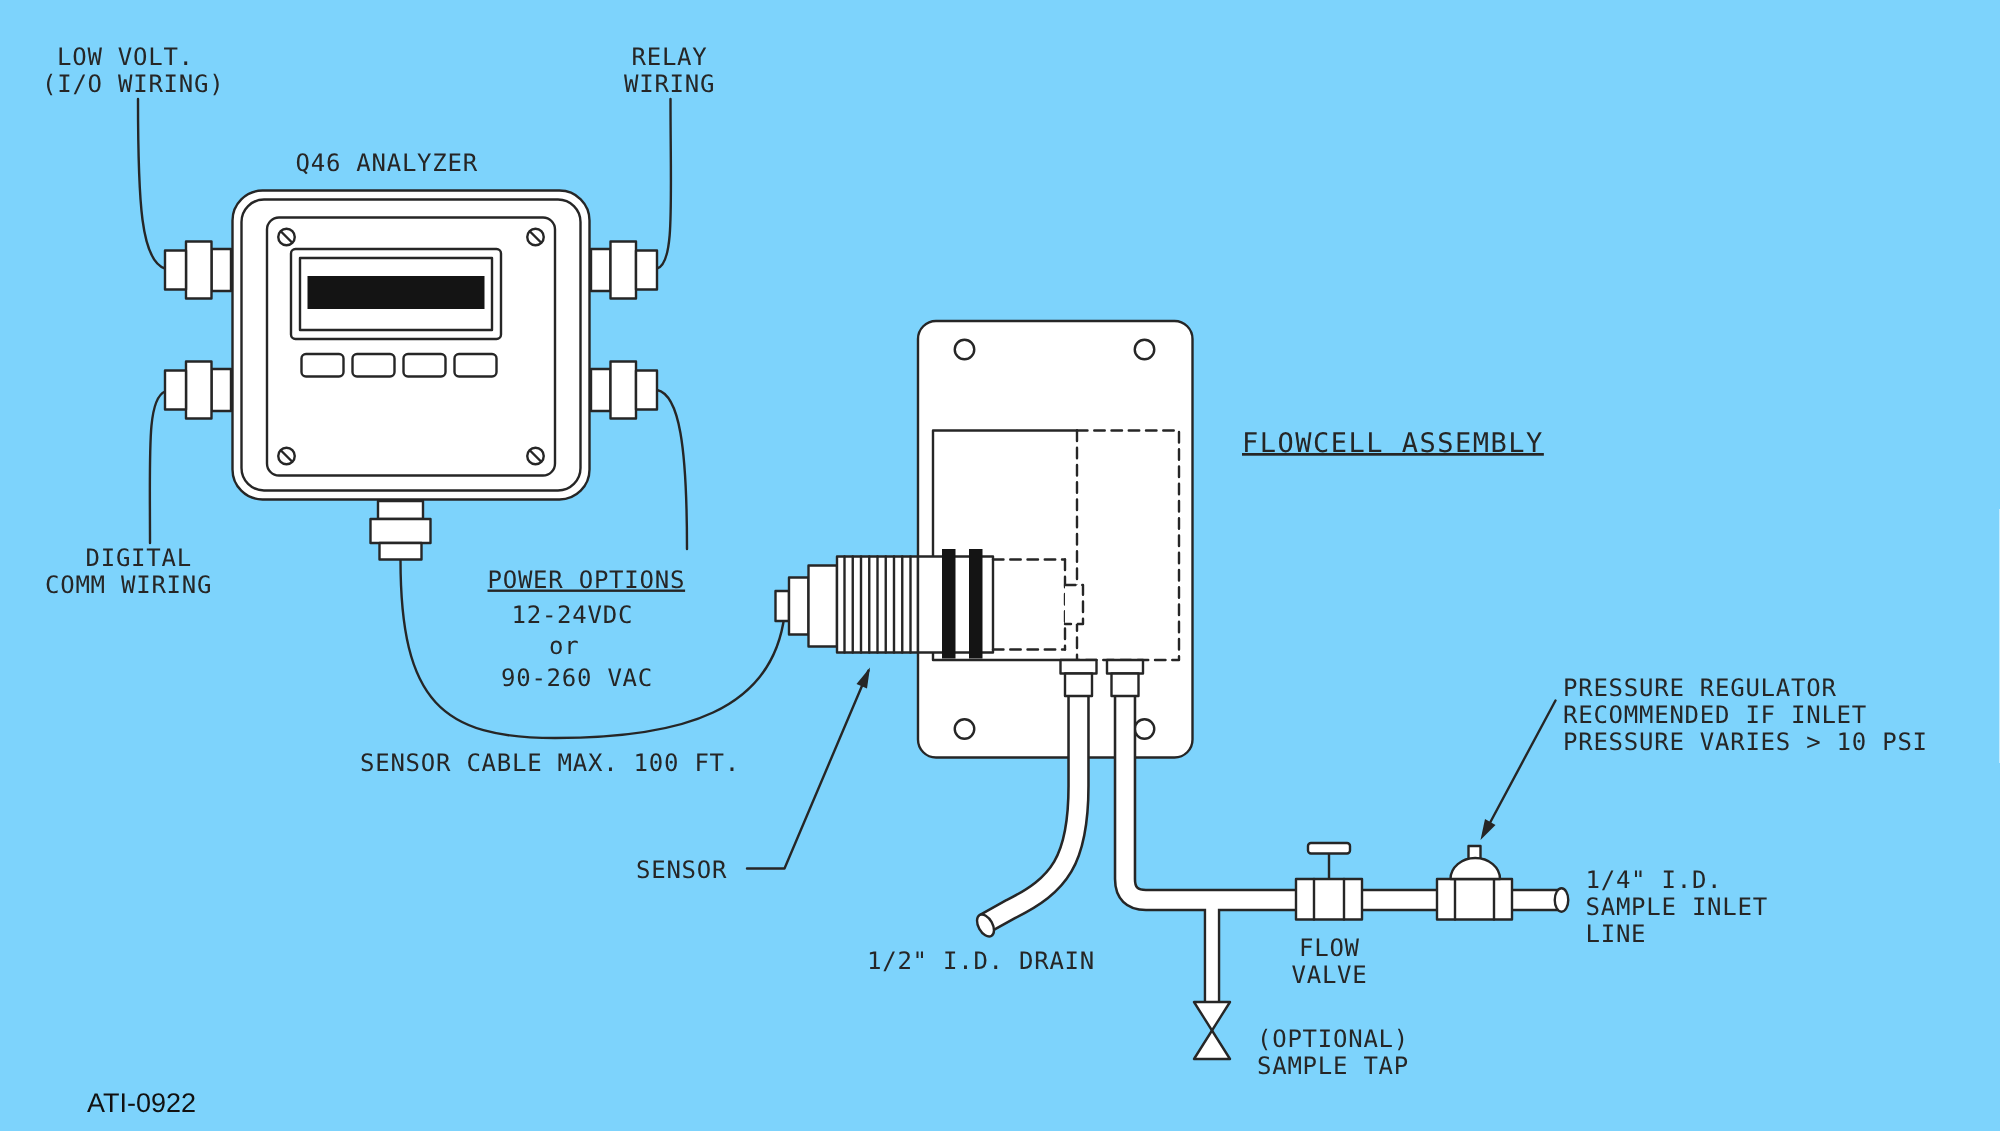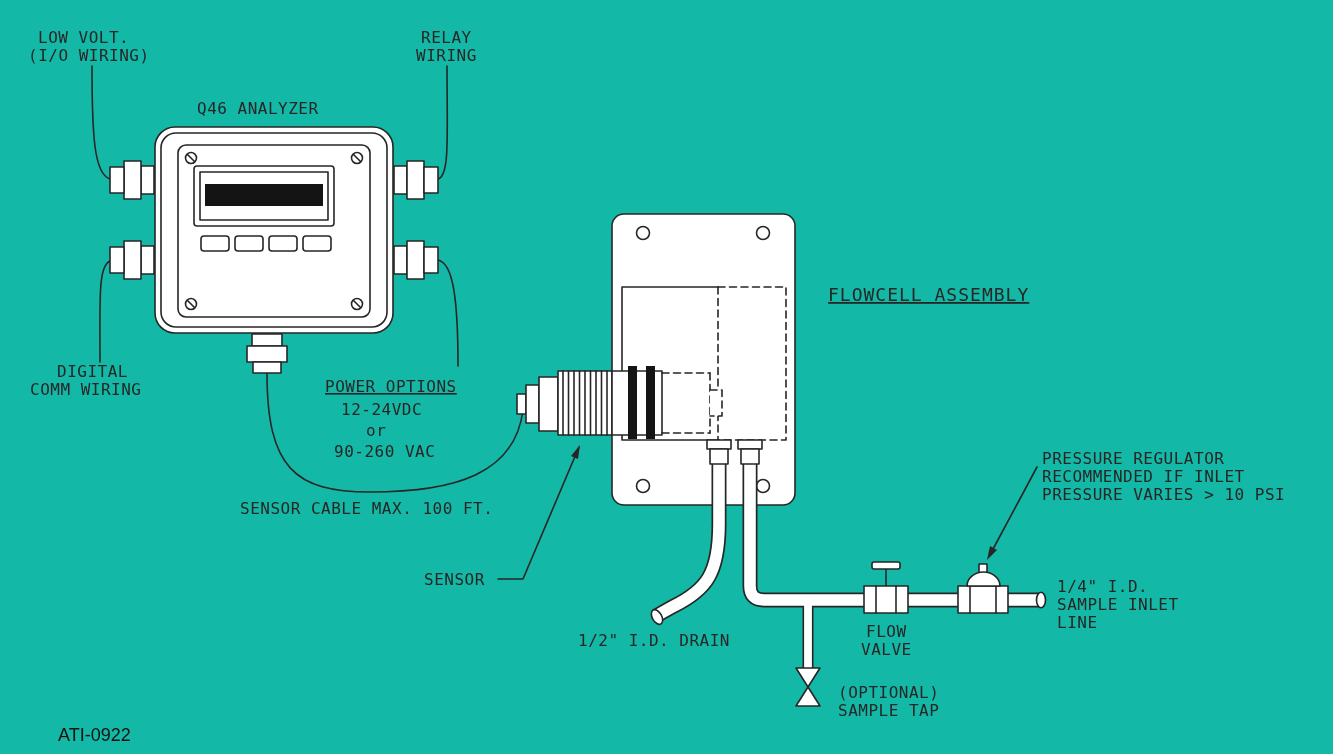--- a/index.html
+++ b/index.html
@@ -1,16 +1,16 @@
 <!DOCTYPE html>
 <html><head>
 <meta charset="utf-8">
 <style>
   html,body{margin:0;padding:0;background:#ffffff;}
-  .stage{position:relative;width:1333px;height:754px;background:#14b8a6;overflow:hidden;}
+  .stage{position:relative;width:1333px;height:754px;background:#7dd3fc;overflow:hidden;}
   svg{display:block;}
   text{fill:#262626;font-family:"DejaVu Sans Mono",monospace;font-size:16px;letter-spacing:.5px;}
   text.big{font-size:18px;letter-spacing:1px;}
   text.underlined{text-decoration:underline;}
   text.sans{font-family:"Liberation Sans",sans-serif;font-size:18px;letter-spacing:0;fill:#111111;}
   .ink{stroke:#262626;stroke-width:1.6;fill:none;stroke-linecap:round;stroke-linejoin:round;}
   .whitefill{fill:#ffffff;}
   .dark{fill:#141414;stroke:none;}
   .dashed{stroke-dasharray:7 4.5;}
   .tube-outer{stroke:#262626;stroke-width:15;fill:none;stroke-linecap:butt;}

